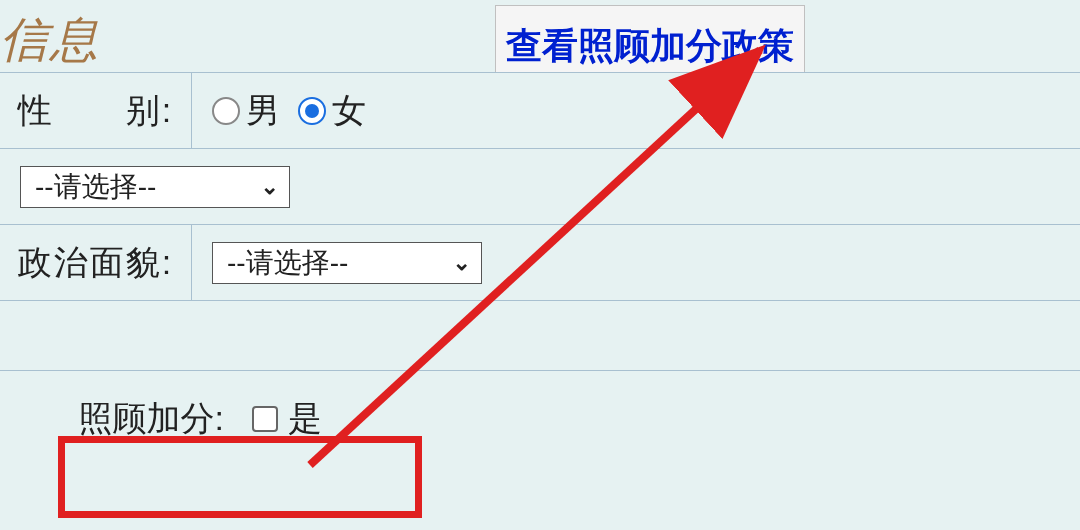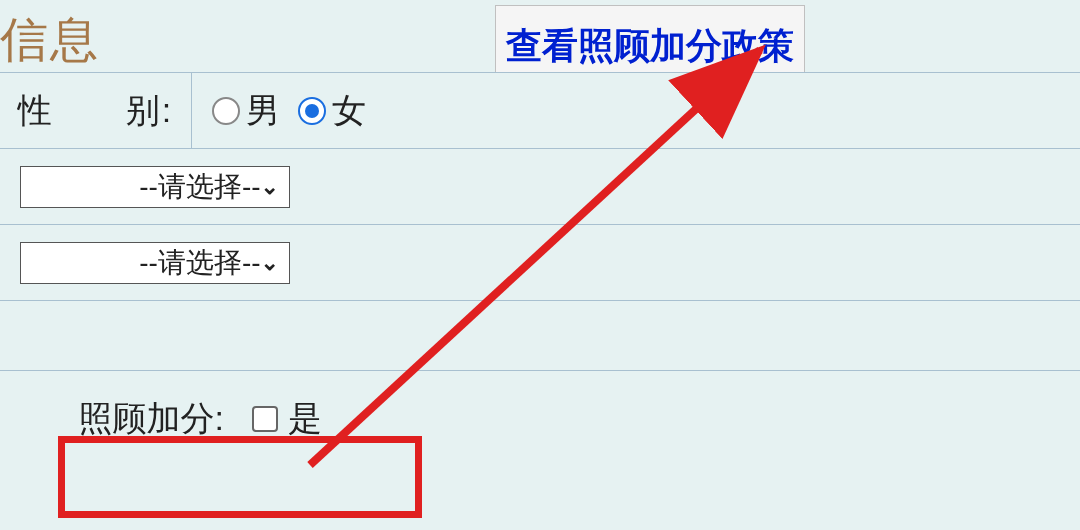--- a/index.html
+++ b/index.html
@@ -12,20 +12,21 @@
       overflow: hidden;
     }
     .section-title {
       font-size: 48px;
       color: #a67848;
       font-weight: normal;
       position: absolute;
       top: 8px;
       left: 0;
       letter-spacing: 2px;
+      font-style: italic;
     }
     .policy-link {
       position: absolute;
       top: 5px;
       left: 495px;
       background: #f5f5f5;
       border: 1px solid #c0c0c0;
       padding: 16px 10px;
       font-size: 36px;
       font-weight: bold;
@@ -98,21 +99,21 @@
       background: #1a6ee0;
       border-radius: 50%;
     }
     .select-box {
       background: #fff;
       border: 1px solid #555;
       height: 42px;
       width: 270px;
       display: flex;
       align-items: center;
-      justify-content: flex-end;
+      justify-content: space-between;
       padding: 0 10px 0 14px;
       font-size: 28px;
       color: #222;
       cursor: pointer;
     }
     .select-arrow {
       font-size: 22px;
       font-weight: bold;
     }
     .blank-row {
@@ -211,20 +212,23 @@
   <div class="form-row">
     <div class="form-control">
       <div class="select-box">
         <span>--请选择--</span>
         <span class="select-arrow">⌄</span>
       </div>
     </div>
   </div>
 
   <div class="form-row">
+    <div class="form-label">
+      <span class="lbl-text">政治面貌:</span>
+    </div>
     <div class="form-control">
       <div class="select-box">
         <span>--请选择--</span>
         <span class="select-arrow">⌄</span>
       </div>
     </div>
   </div>
 
   <div class="blank-row"></div>
 

